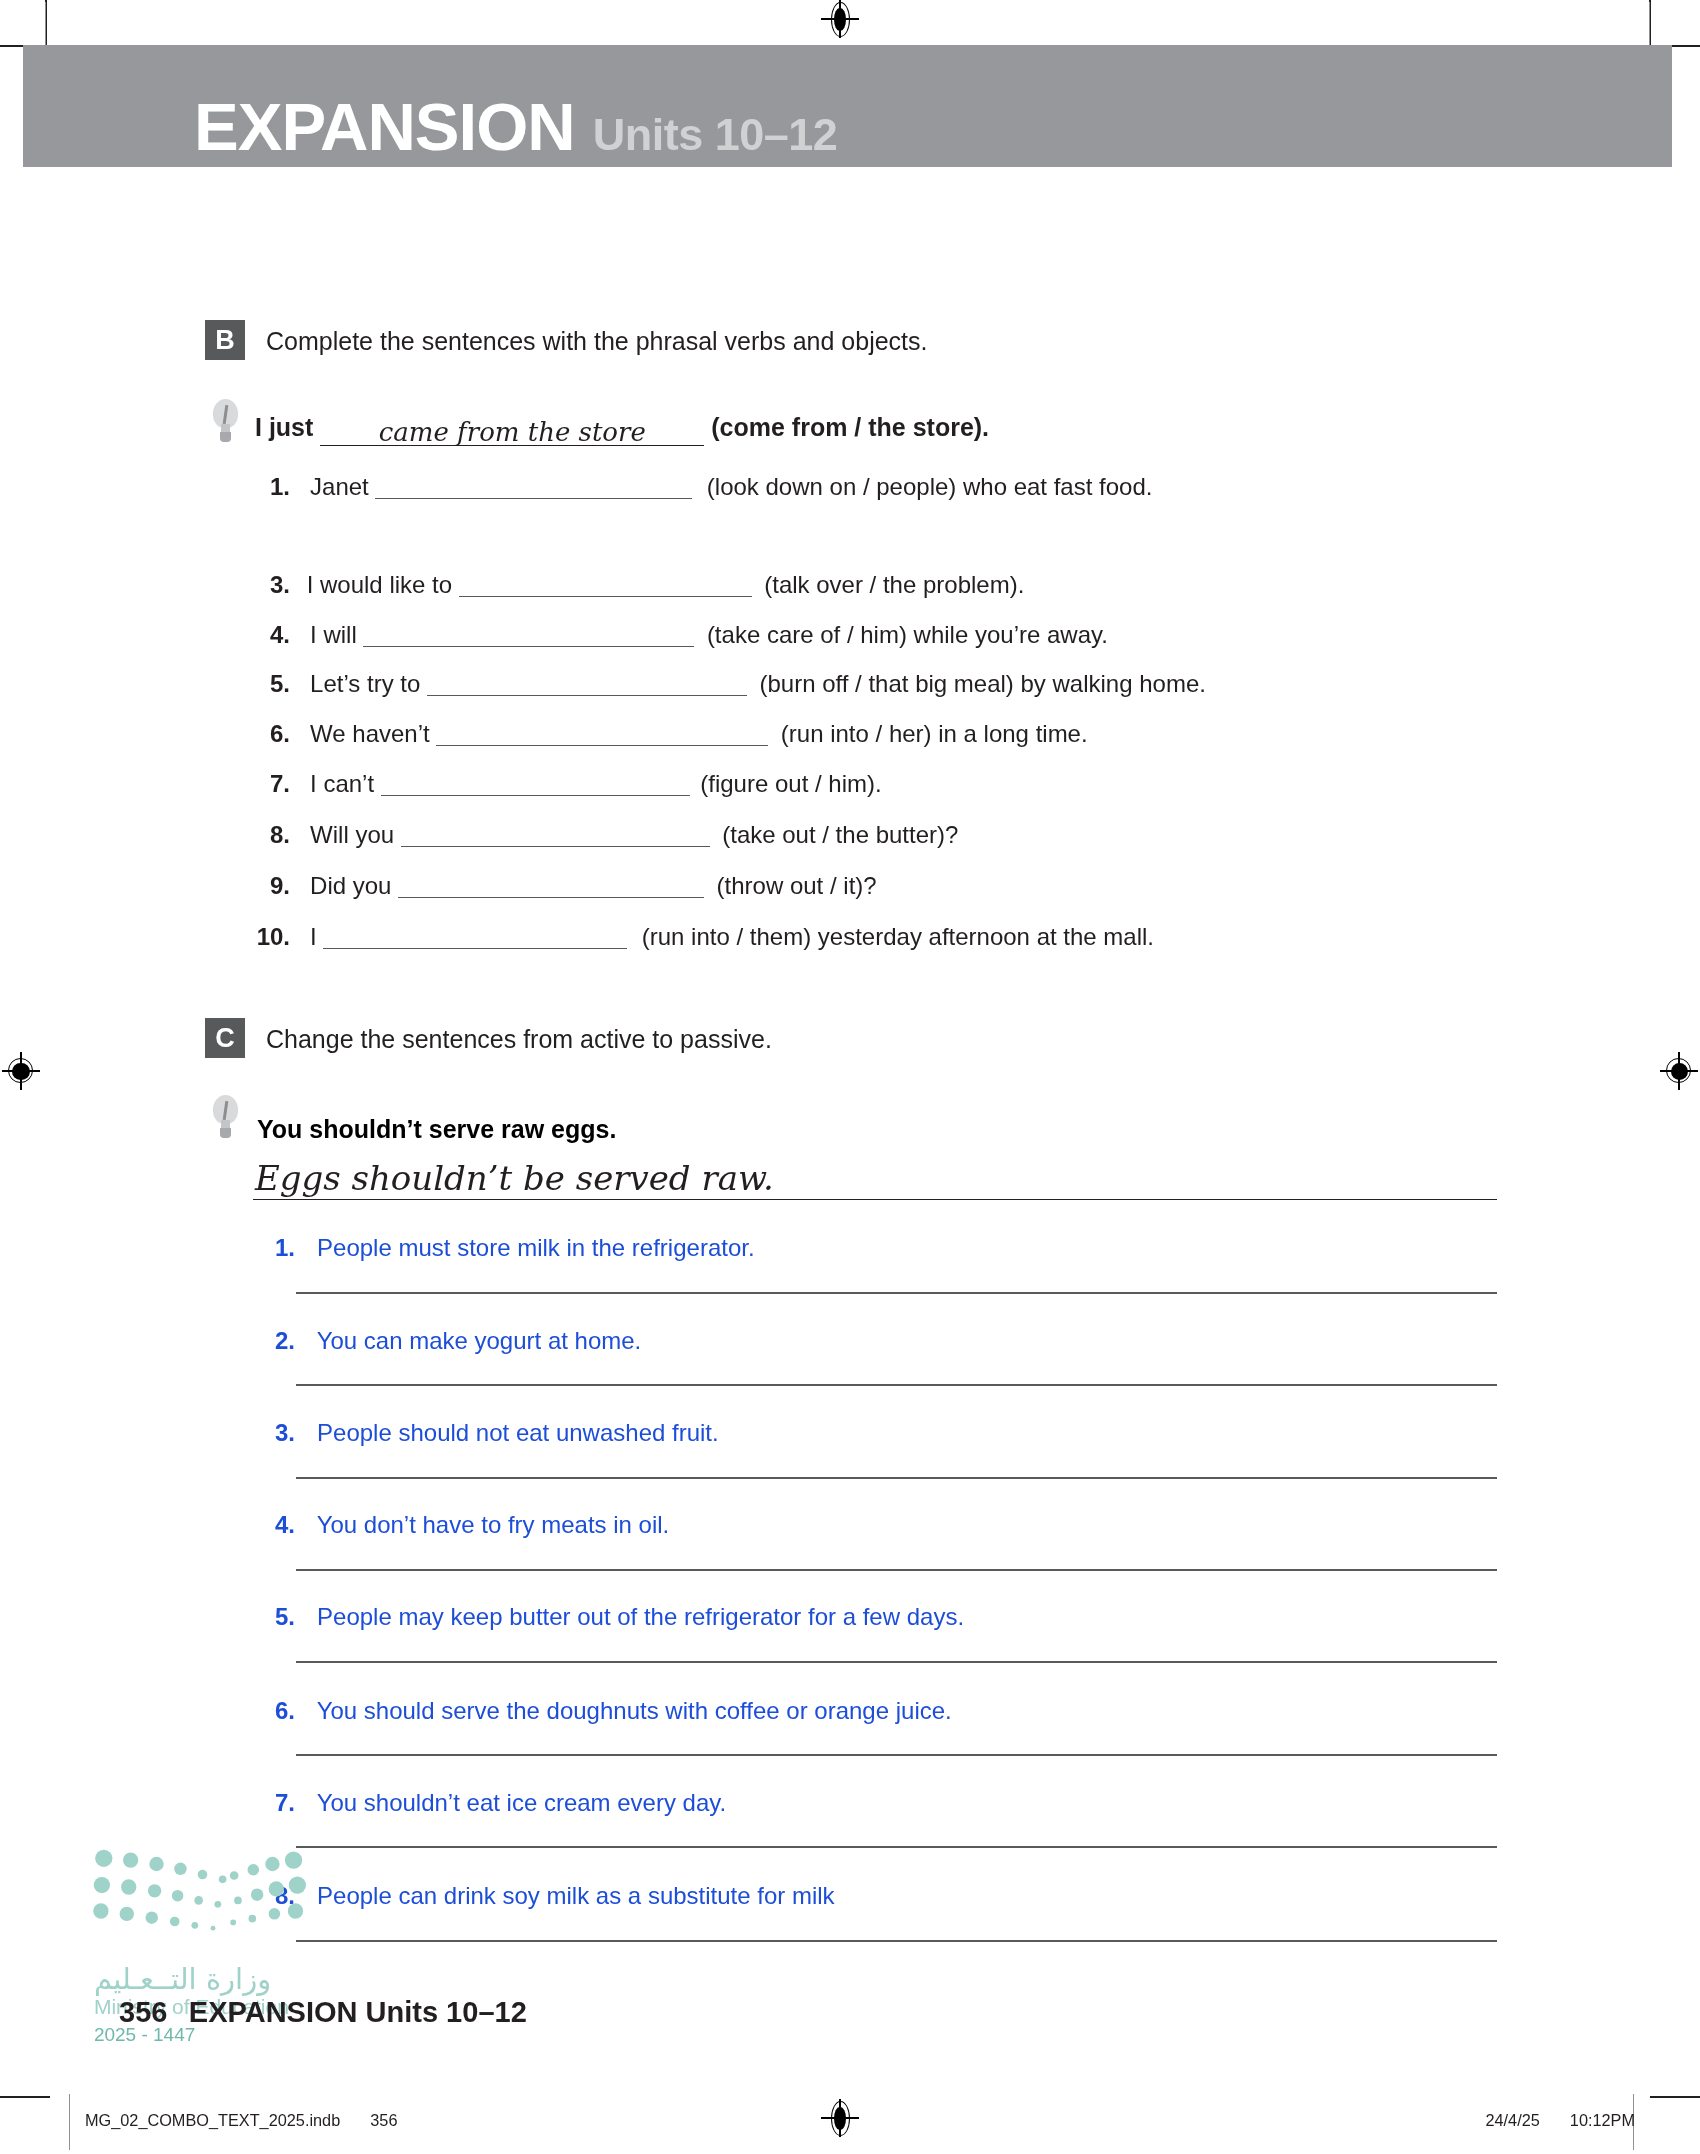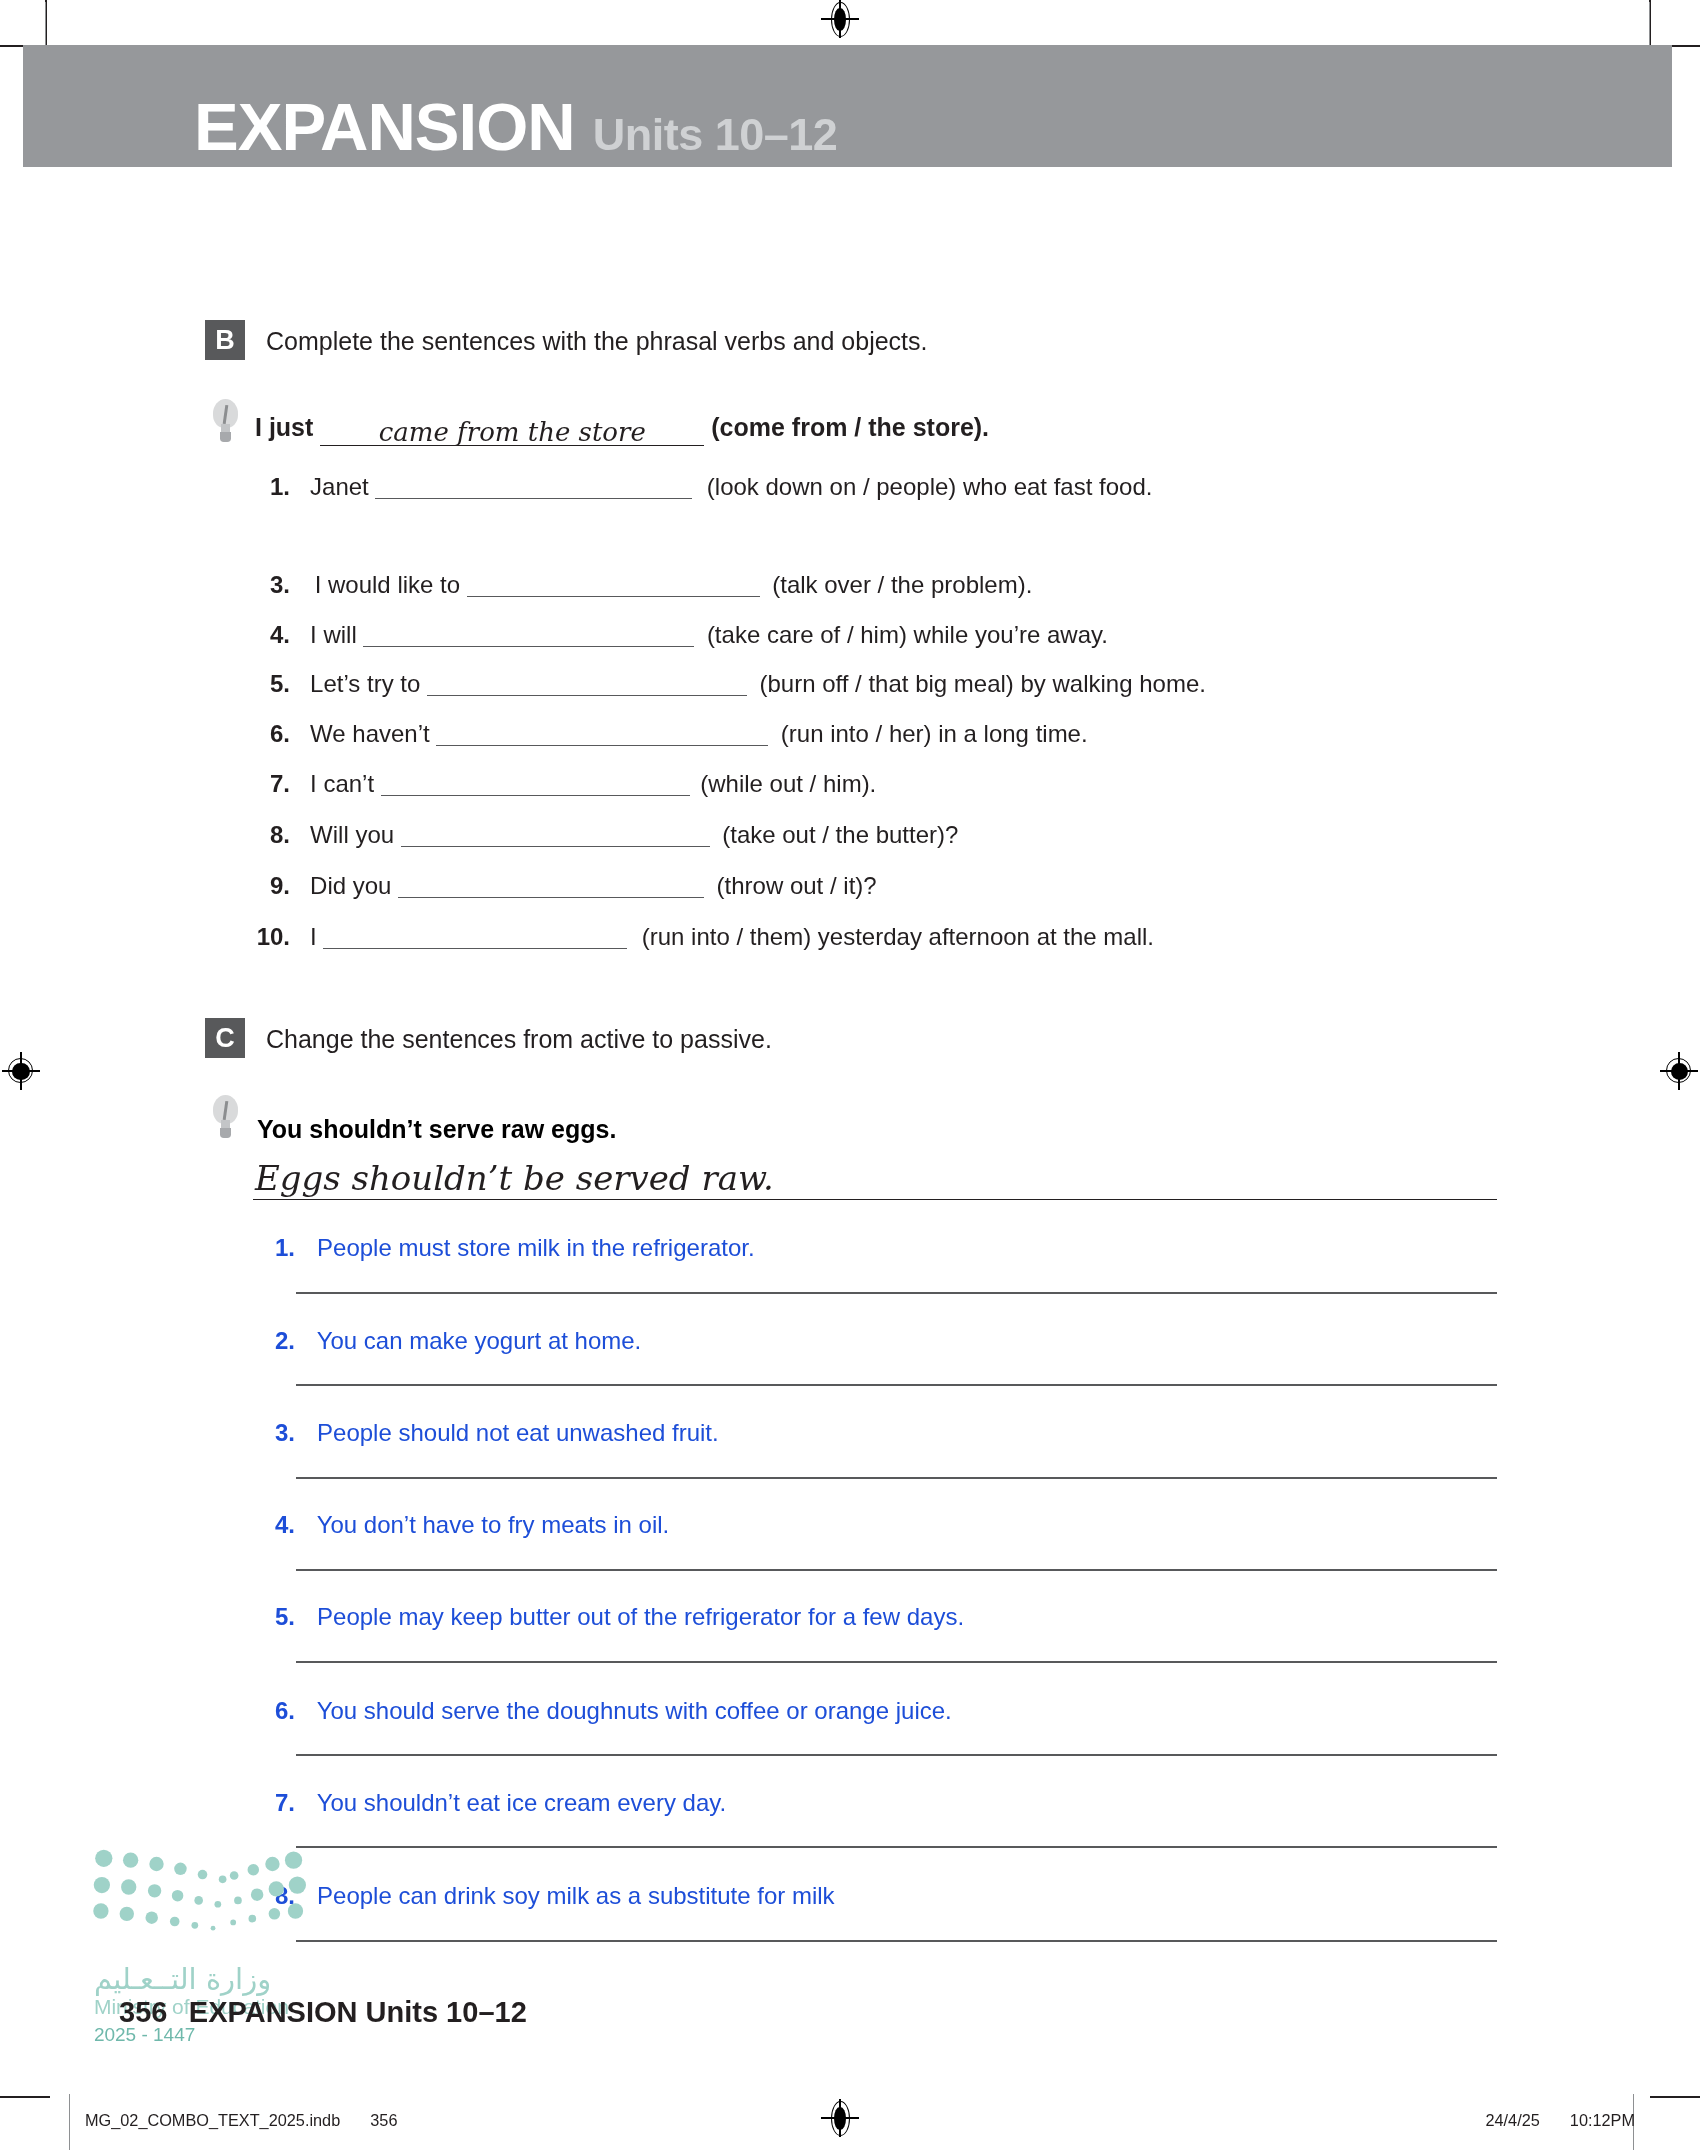--- a/index.html
+++ b/index.html
@@ -228,21 +228,21 @@
   <div class="brow" style="left:257px;top:475px;">
     <span class="bnum" style="width:33px;">1.</span>
     <span style="margin-left:13.4px;">Janet</span>
     <span class="blank" style="width:317px;"></span>
     <span style="margin-left:7.7px;">(look down on / people) who eat fast food.</span>
   </div>
 
 
   <div class="brow" style="left:257px;top:573px;">
     <span class="bnum" style="width:33px;">3.</span>
-    <span style="margin-left:18px;">I would like to</span>
+    <span style="margin-left:10px;">I would like to</span>
     <span class="blank" style="width:293px;"></span>
     <span style="margin-left:5.8px;">(talk over / the problem).</span>
   </div>
 
   <div class="brow" style="left:257px;top:623px;">
     <span class="bnum" style="width:33px;">4.</span>
     <span style="margin-left:13.4px;">I will</span>
     <span class="blank" style="width:331px;"></span>
     <span style="margin-left:5.8px;">(take care of / him) while you’re away.</span>
   </div>
@@ -258,21 +258,21 @@
     <span class="bnum" style="width:33px;">6.</span>
     <span style="margin-left:13.4px;">We haven’t</span>
     <span class="blank" style="width:332px;"></span>
     <span style="margin-left:5.8px;">(run into / her) in a long time.</span>
   </div>
 
   <div class="brow" style="left:257px;top:772px;">
     <span class="bnum" style="width:33px;">7.</span>
     <span style="margin-left:13.4px;">I can’t</span>
     <span class="blank" style="width:309px;"></span>
-    <span style="margin-left:3.8px;">(while out / him).</span>
+    <span style="margin-left:3.8px;">(figure out / him).</span>
   </div>
 
   <div class="brow" style="left:257px;top:823px;">
     <span class="bnum" style="width:33px;">8.</span>
     <span style="margin-left:13.4px;">Will you</span>
     <span class="blank" style="width:309px;"></span>
     <span style="margin-left:5.8px;">(take out / the butter)?</span>
   </div>
 
   <div class="brow" style="left:257px;top:874px;">

